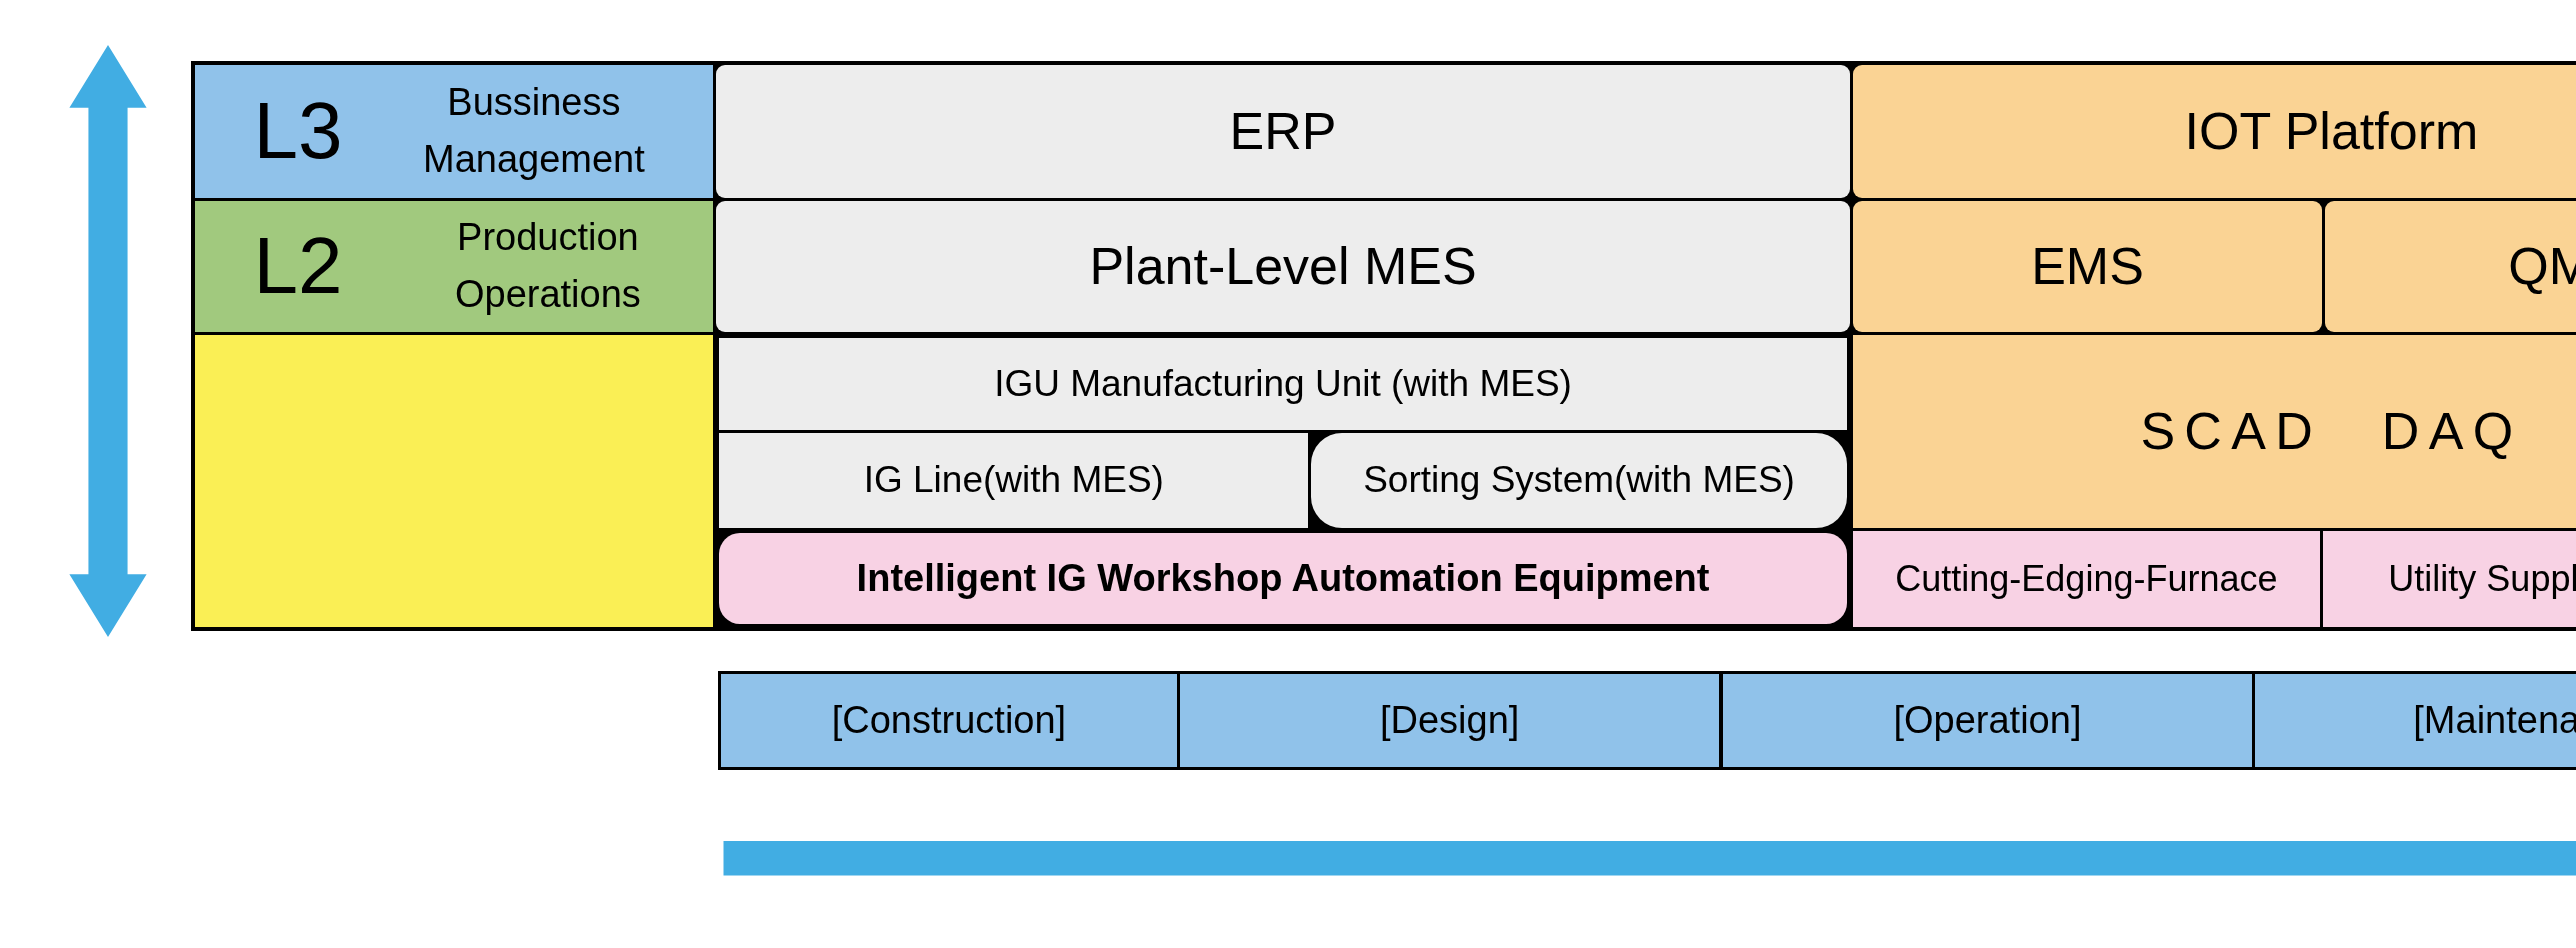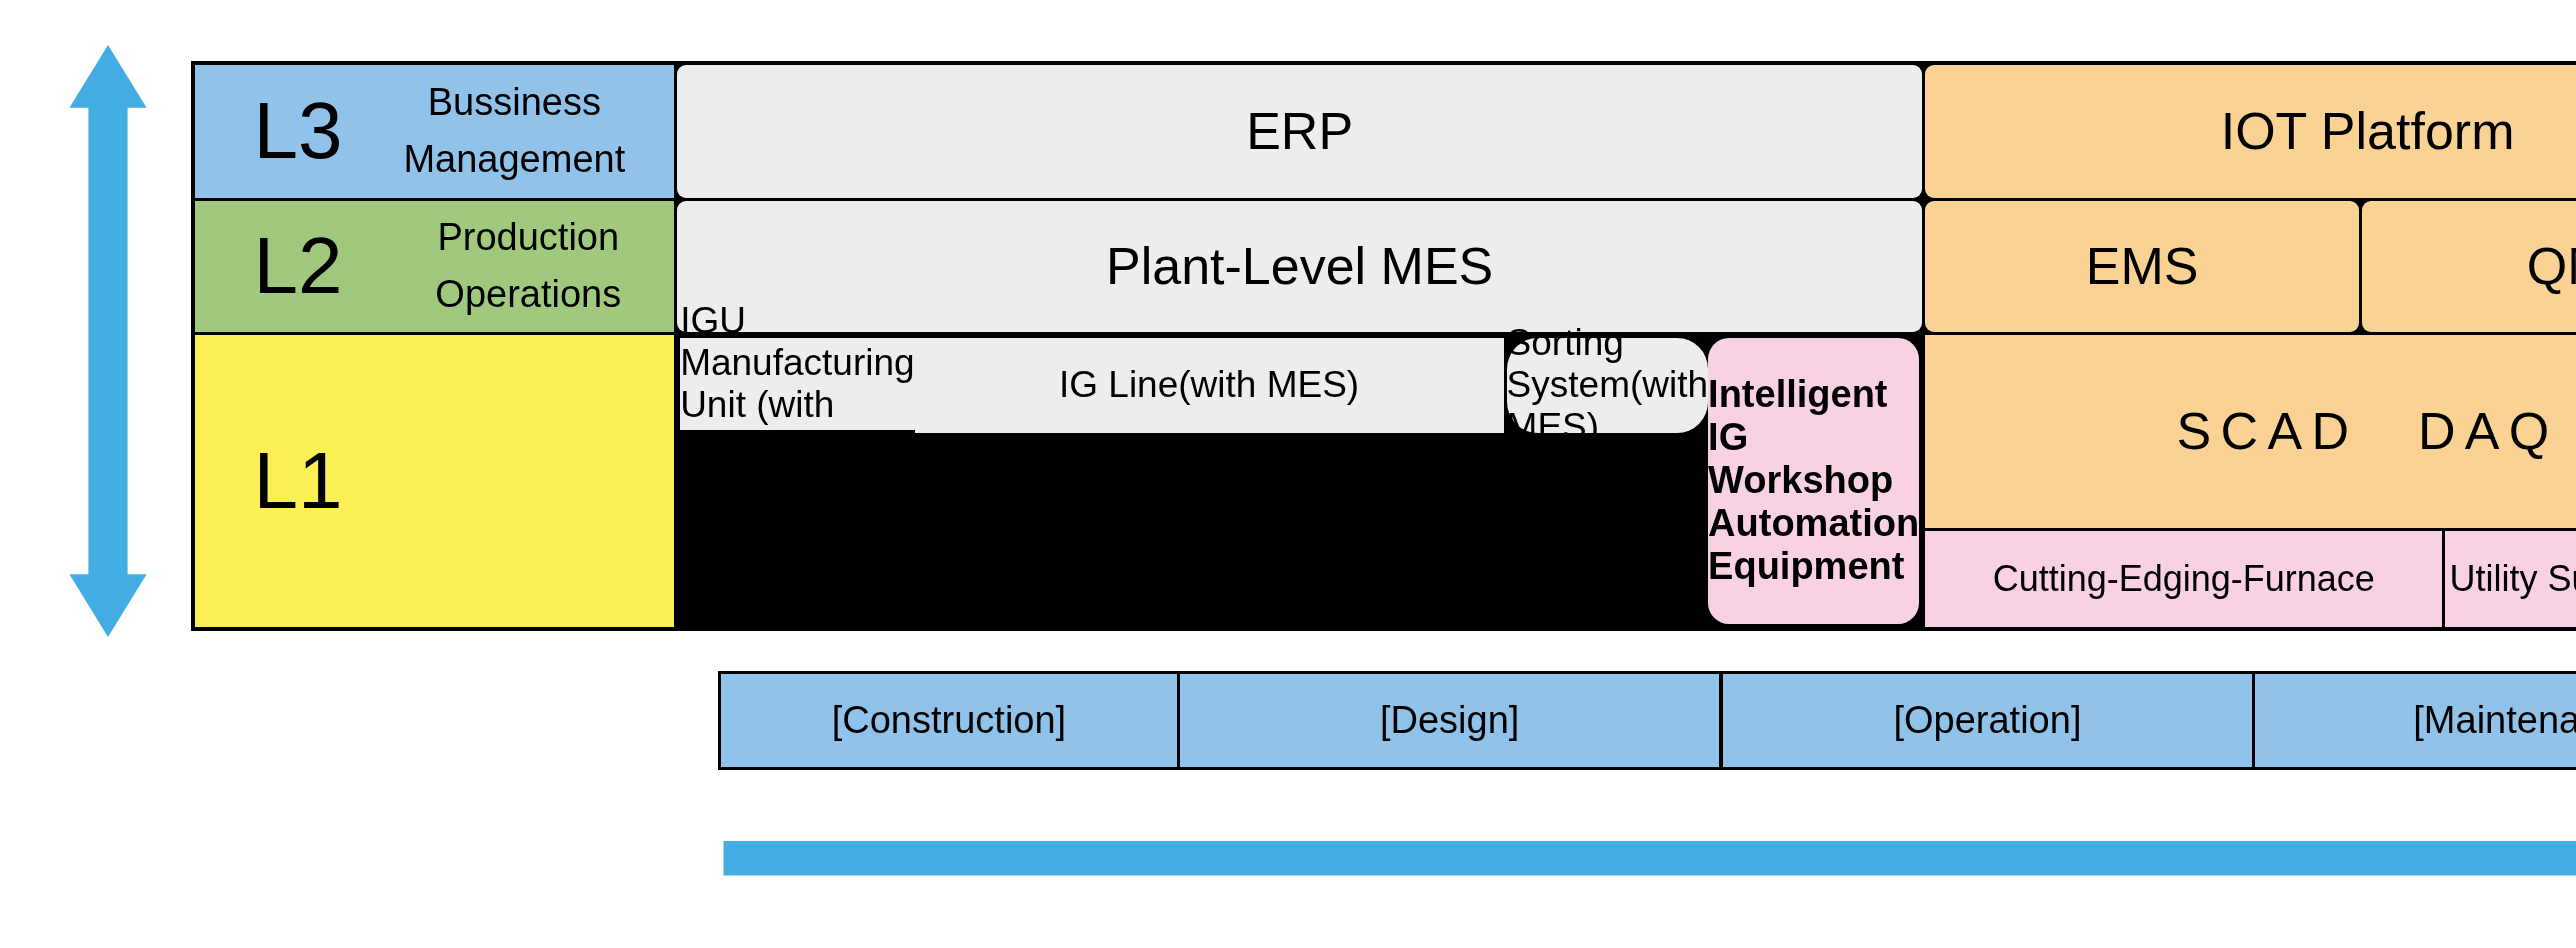--- a/index.html
+++ b/index.html
@@ -25,32 +25,32 @@
   .bg-pink{background:#F8D2E4;}
   .big{font-size:52px;border-radius:9px;}
   .mid{font-size:37px;}
   
   .level-cell{display:flex;align-items:center;}
   .level-tag{width:144px;padding-left:31px;font-size:80px;text-align:center;flex:none;}
   .level-name{flex:1;font-size:38px;line-height:1.5;text-align:center;white-space:pre-line;padding-right:15.5px;}
   
   .split-2{display:grid;grid-template-columns:912fr 942fr;gap:3.1px;background:#000;}
   
-  .group{border:3.1px solid #000;background:#000;display:flex;flex-direction:row;}
+  .group{border:3.1px solid #000;background:#000;display:flex;flex-direction:column;}
   .igu-row{height:92px;border-bottom:3.1px solid #000;display:flex;align-items:center;justify-content:center;}
   .igline-row{height:95px;display:flex;border-bottom:5.2px solid #000;}
   .igline-row .left{width:592px;border-right:3.1px solid #000;display:flex;align-items:center;justify-content:center;box-sizing:border-box;}
   .igline-row .right{flex:1;display:flex;align-items:center;justify-content:center;border-radius:31px;}
   .equip-row{flex:1;display:flex;align-items:center;justify-content:center;font-weight:600;font-size:38px;border-radius:21px;}
   
   .c3{display:flex;flex-direction:column;}
   .scad-cell{height:193px;border-bottom:3.1px solid #000;display:flex;align-items:center;justify-content:center;
              font-size:52px;letter-spacing:9.3px;word-spacing:36px;}
   .c3-pink-row{flex:1;display:flex;}
-  .c3-pink-row .left{width:520px;border-right:3.1px solid #000;display:flex;align-items:center;justify-content:center;box-sizing:border-box;font-size:36px;}
+  .c3-pink-row .left{width:470px;border-right:3.1px solid #000;display:flex;align-items:center;justify-content:center;box-sizing:border-box;font-size:36px;}
   .c3-pink-row .right{flex:1;display:flex;align-items:center;justify-content:center;font-size:36px;}
   
   #lifecycle{
     position:absolute;left:718px;top:671px;width:2095px;height:99px;
     background:#000;display:grid;grid-template-columns:886fr 1049fr 1030fr 1078fr;
     gap:3.1px;padding:3.1px;box-sizing:border-box;
   }
   .lc{background:#90C2EA;display:flex;align-items:center;justify-content:center;font-size:38px;}
   
   .abs{position:absolute;}
@@ -77,21 +77,20 @@
     <div class="level-name">Production
 Operations</div>
   </div>
   <div class="cell bg-gray big">Plant-Level MES</div>
   <div class="split-2">
     <div class="cell bg-orange big">EMS</div>
     <div class="cell bg-orange big">QMS</div>
   </div>
 
   <div class="level-cell bg-yellow">
-    <div class="level-tag">L1</div>
   </div>
 
   <div class="group">
     <div class="igu-row bg-gray mid">IGU Manufacturing Unit (with MES)</div>
     <div class="igline-row">
       <div class="left bg-gray mid">IG Line(with MES)</div>
       <div class="right bg-gray mid">Sorting System(with MES)</div>
     </div>
     <div class="equip-row bg-pink">Intelligent IG Workshop Automation Equipment</div>
   </div>

